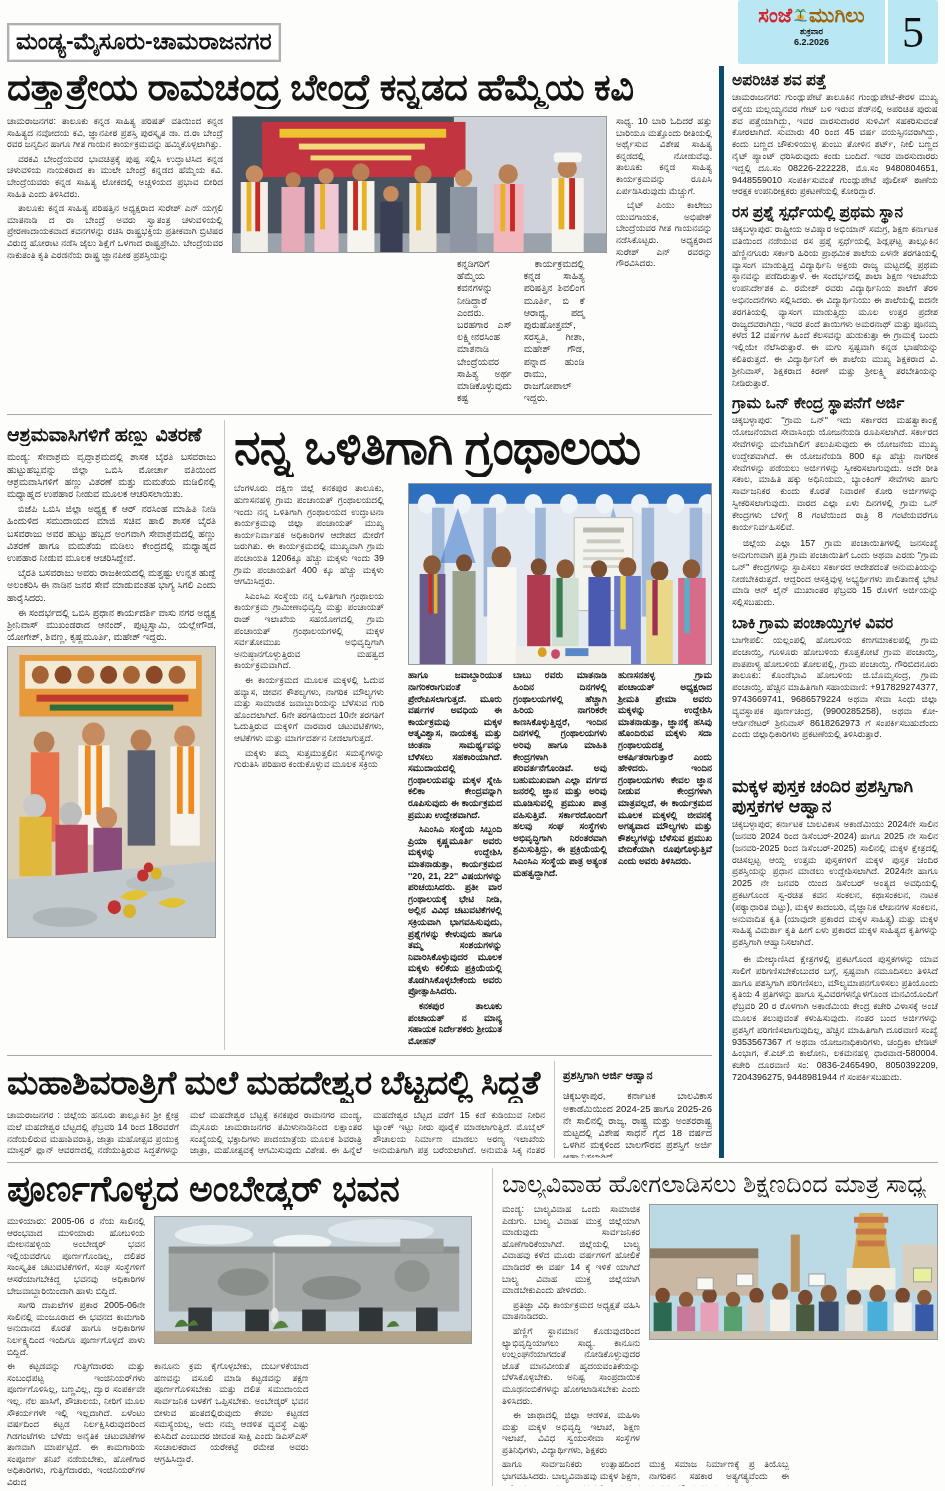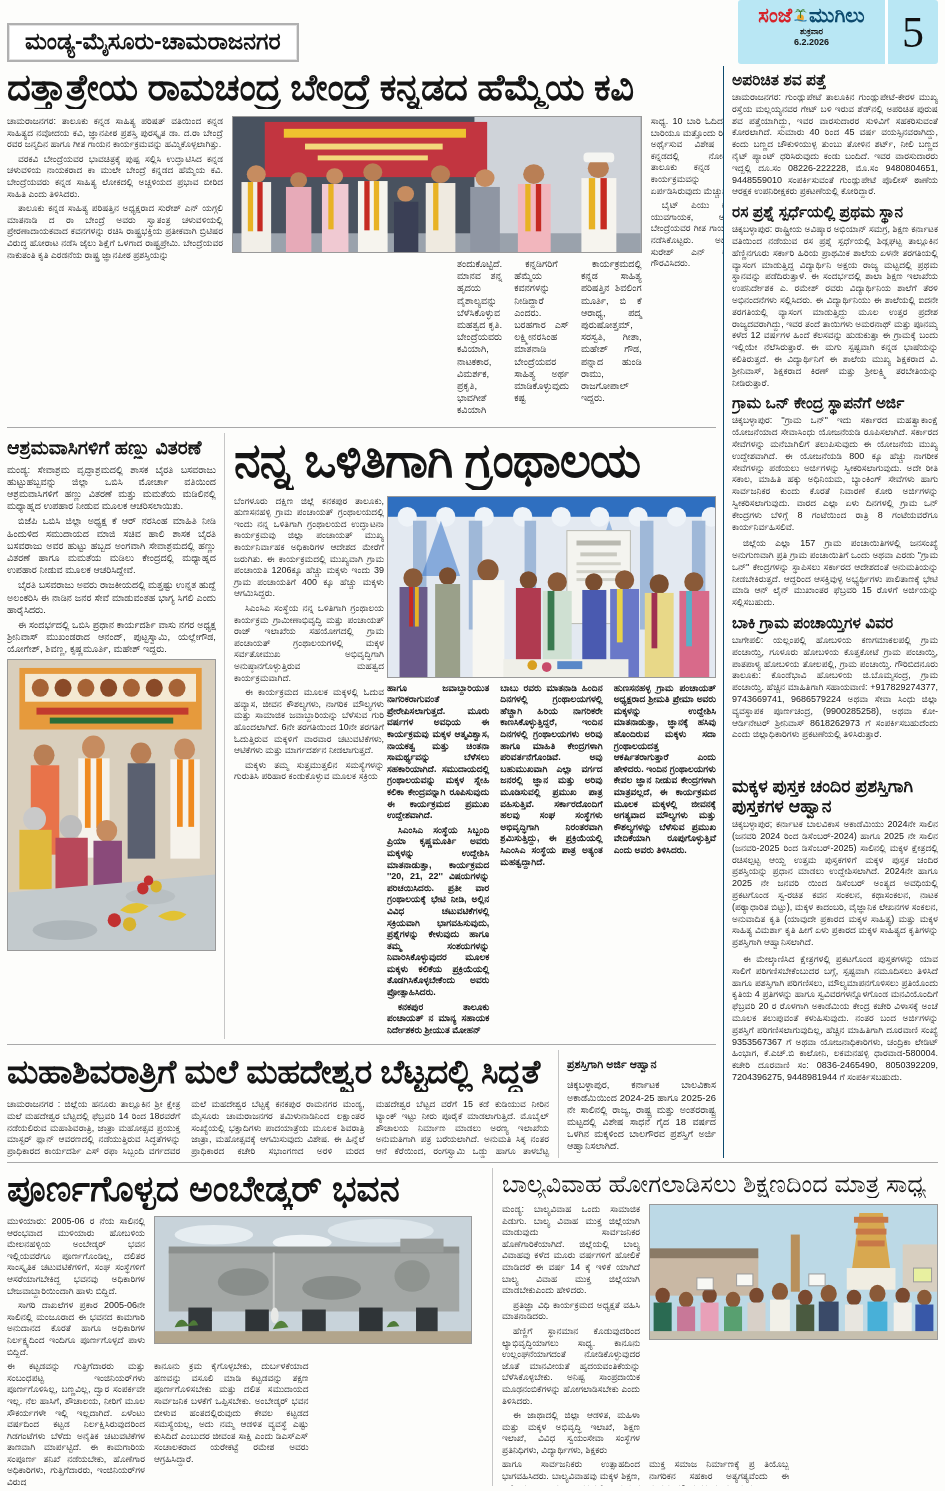--- a/index.html
+++ b/index.html
@@ -1,47 +1,47 @@
 <!DOCTYPE html>
 <html><head>
 <meta charset="utf-8">
 <style>
   html,body{margin:0;padding:0;background:#fdfdfb;}
   body{width:945px;height:1491px;overflow:hidden;font-family:"Liberation Sans","DejaVu Sans",sans-serif;color:#151515;}
   .page{box-sizing:border-box;width:945px;height:1491px;padding:4px 7px;}
   
   .topbar{display:flex;justify-content:space-between;align-items:flex-end;height:62px;}
-  .region-box{border:2px solid #b0b0b0;box-shadow:inset 0 0 0 1px #e2e2e2;background:#fff;font-size:23px;font-weight:700;padding:3px 16px 5px;margin-bottom:4px;white-space:nowrap;}
+  .region-box{border:2px solid #b0b0b0;box-shadow:inset 0 0 0 1px #e2e2e2;background:#fff;font-size:23px;font-weight:700;padding:3px 7px 5px;margin-bottom:4px;white-space:nowrap;}
   .masthead{width:200px;height:64px;background:#b9e7f4;border-radius:3px;display:flex;overflow:hidden;margin-bottom:2px;}
   .mast-main{flex:1;text-align:center;padding-top:5px;}
   .mast-title{font-size:20px;font-weight:800;line-height:20px;display:flex;align-items:center;justify-content:center;gap:2px;}
   .mast-title .red{color:#d6232a;}
-  .mast-title .blue{color:#0c4a6e;}
+  .mast-title .blue{color:#a16207;}
   .mast-weekday{font-size:8px;font-weight:700;margin-top:2px;}
   .mast-date{font-size:9px;font-weight:700;}
   .mast-page{width:50px;border-left:3px solid #fff;display:flex;align-items:center;justify-content:center;font-size:44px;font-family:"Liberation Serif","DejaVu Serif",serif;color:#111;}
   
   .content{display:grid;grid-template-columns:1fr 206px;column-gap:8px;height:1092px;overflow:hidden;}
-  .main-col{border-right:1px solid #0c4a6e;padding-right:7px;overflow:hidden;}
+  .main-col{border-right:5px solid #0c4a6e;padding-right:7px;overflow:hidden;}
   .sidebar{overflow:hidden;}
   .sep{border:0;border-top:1px solid #a8a8a8;margin:5px 0;}
   .p{font-size:9.5px;line-height:12.2px;text-align:justify;margin:0 0 3px;}
   .p+.p{text-indent:11px;}
   .sm .p{font-size:9px;line-height:11.6px;}
   
   .lead-title{font-size:37px;font-weight:800;letter-spacing:-.5px;white-space:nowrap;overflow:hidden;margin:1px 0 7px;}
   .lead-grid{display:grid;grid-template-columns:216px 1fr 96px;column-gap:9px;}
   .photo{width:100%;display:block;border:1px solid #999;box-sizing:border-box;}
   .lead-below{display:grid;grid-template-columns:1fr 1fr 1fr;column-gap:12px;margin:5px 0 2px 225px;}
   
   .mid-band{display:grid;grid-template-columns:218px 1fr;column-gap:9px;}
   .ashram-col{border-right:1px solid #c6c6c6;padding-right:8px;overflow:hidden;}
   .ashram-title{font-size:19px;font-weight:800;white-space:nowrap;overflow:hidden;margin:4px 0 5px;}
   .library-title{font-size:48px;font-weight:800;letter-spacing:-1px;white-space:nowrap;overflow:hidden;margin:0 0 6px;}
-  .library-body{display:grid;grid-template-columns:150px 1fr;column-gap:3px;}
+  .library-body{display:grid;grid-template-columns:150px 1fr;column-gap:24px;}
   .library-cols{display:grid;grid-template-columns:1fr 1fr 1fr;column-gap:11px;margin-top:5px;font-weight:bold;}
   
   .band3{display:grid;grid-template-columns:1fr 158px;column-gap:9px;margin-top:2px;}
   .shiva-title{font-size:33px;font-weight:800;letter-spacing:-.5px;white-space:nowrap;overflow:hidden;margin:3px 0 7px;}
   .shiva-cols{display:grid;grid-template-columns:1fr 1fr 1fr;column-gap:11px;}
   .award-col{border-left:1px solid #c6c6c6;padding-left:8px;overflow:hidden;}
   .award-title{font-size:11px;font-weight:700;line-height:20px;margin:4px 0 5px;}
   
   .bottom{display:grid;grid-template-columns:465px 1fr;column-gap:20px;border-top:1px solid #a8a8a8;margin-top:4px;padding-top:5px;height:318px;overflow:hidden;}
   .amb-title{font-size:36px;font-weight:800;white-space:nowrap;overflow:hidden;margin:0 0 6px;}
@@ -126,21 +126,20 @@
                   <rect x="276" y="68" width="5" height="48" fill="#e8b224"></rect>
                   <rect x="286" y="68" width="5" height="48" fill="#c62a22"></rect>
                 <circle cx="345" cy="52" r="10" fill="#b97f55"></circle>
                   <rect x="331" y="36" width="29" height="10" rx="4" fill="#f5f5f2"></rect>
                   <rect x="329" y="62" width="33" height="75" fill="#f6f4ee"></rect>
                   <rect x="336" y="62" width="6" height="52" fill="#e8b224"></rect>
                   <rect x="347" y="62" width="6" height="52" fill="#c62a22"></rect>
               </g>
             </svg>
             <div class="lead-below">
-              <p class="p">ತಂದುಕೊಟ್ಟಿದೆ. ಮಾನವ ತನ್ನ ಹೃದಯ ವೈಶಾಲ್ಯವನ್ನು ಬೆಳೆಸಿಕೊಳ್ಳುವ ಮಹತ್ವದ ಕೃತಿ. ಬೇಂದ್ರೆಯವರು ಕವಿಯಾಗಿ, ನಾಟಕಕಾರ, ವಿಮರ್ಶಕ, ಪ್ರಕೃತಿ, ಭಾವಗೀತೆ ಕವಿಯಾಗಿ</p>
               <p class="p">ಕನ್ನಡಿಗರಿಗೆ ಹೆಮ್ಮೆಯ ಕವನಗಳನ್ನು ನೀಡಿದ್ದಾರೆ ಎಂದರು. ಬರಹಗಾರ ಎಸ್ ಲಕ್ಷ್ಮೀನರಸಿಂಹ ಮಾತನಾಡಿ ಬೇಂದ್ರೆಯವರ ಸಾಹಿತ್ಯ ಅರ್ಥ ಮಾಡಿಕೊಳ್ಳುವುದು ಕಷ್ಟ</p>
               <p class="p">ಕಾರ್ಯಕ್ರಮದಲ್ಲಿ ಕನ್ನಡ ಸಾಹಿತ್ಯ ಪರಿಷತ್ತಿನ ಶಿವಲಿಂಗ ಮೂರ್ತಿ, ಬಿ ಕೆ ಆರಾಧ್ಯ, ಪದ್ಮ ಪುರುಷೋತ್ತಮ್, ಸರಸ್ವತಿ, ಗೀತಾ, ಮಹೇಶ್ ಗೌಡ, ಪನ್ನಾದ ಹುಂಡಿ ರಾಮು, ರಾಜಗೋಪಾಲ್ ಇದ್ದರು.</p>
             </div>
           </div>
           <div class="sm">
             <p class="p">ಸಾಧ್ಯ. 10 ಬಾರಿ ಓದಿದರೆ ಹತ್ತು ಬಾರಿಯೂ ಮತ್ತೊಂದು ರೀತಿಯಲ್ಲಿ ಅರ್ಥೈಸುವ ವಿಶೇಷ ಸಾಹಿತ್ಯ ಕನ್ನಡದಲ್ಲಿ ನೋಡುವೆವು. ತಾಲೂಕು ಕನ್ನಡ ಸಾಹಿತ್ಯ ಕಾರ್ಯಕ್ರಮವನ್ನು ರೂಪಿಸಿ ಏರ್ಪಡಿಸಿರುವುದು ಮೆಚ್ಚುಗೆ.</p>
             <p class="p">ಬೈಟ್ ಪಿಯು ಕಾಲೇಜು ಯುವಗಾಯಕ, ಅಭಿಷೇಕ್ ಬೇಂದ್ರೆಯವರ ಗೀತ ಗಾಯನವನ್ನು ನಡೆಸಿಕೊಟ್ಟರು. ಅಧ್ಯಕ್ಷರಾದ ಸುರೇಶ್ ಎನ್ ರವರನ್ನು ಗೌರವಿಸಿದರು.</p>
           </div>
         </div>
       </div>

